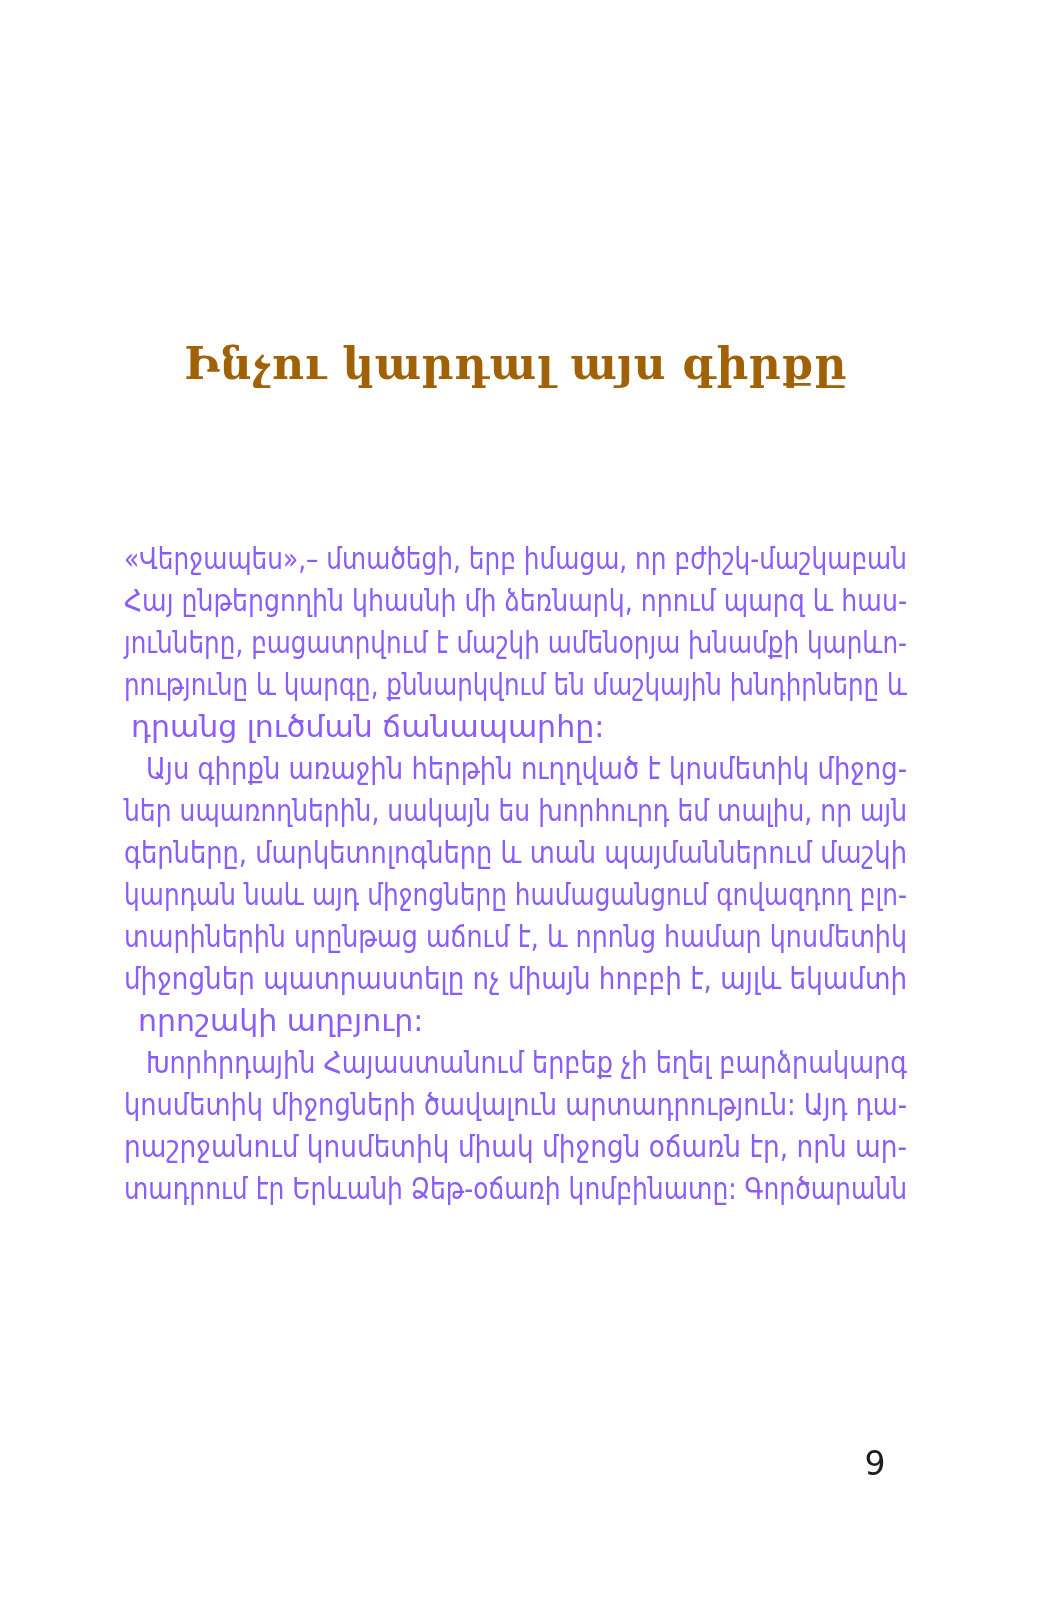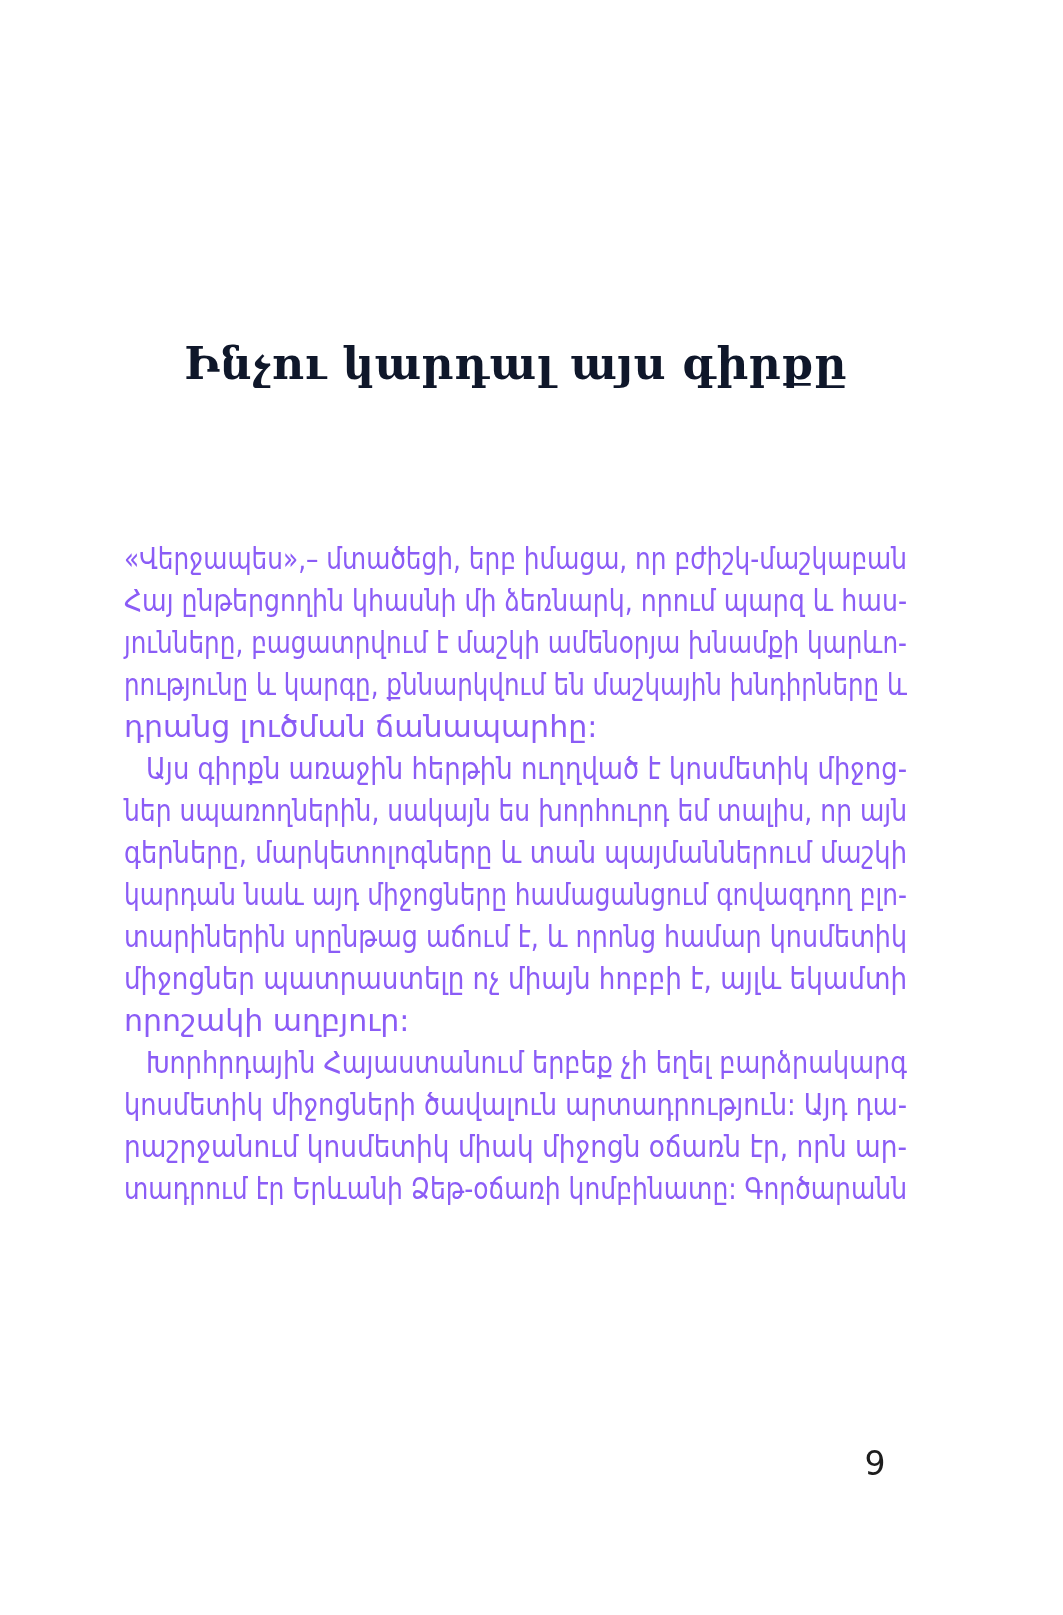--- a/index.html
+++ b/index.html
@@ -15,21 +15,21 @@
   .chapter-title {
     position: absolute;
     left: 124px;
     top: 308px;
     width: 783px;
     text-align: center;
     font-family: "DejaVu Serif", "DejaVu Sans", serif;
     font-weight: bold;
     font-size: 44px;
     line-height: 54px;
-    color: #0f172a;
+    color: #a16207;
     letter-spacing: 0.5px;
   }
   .body-text {
     position: absolute;
     left: 124px;
     top: 538px;
     width: 783px;
     font-size: 30px;
     line-height: 42px;
     color: #8b5cf6;
@@ -60,29 +60,29 @@
 <div class="page">
 
   <h1 class="chapter-title">Ինչու կարդալ այս գիրքը</h1>
 
   <div class="body-text">
 
     <div class="line p-start"><span style="margin-left: 0px; transform: scaleX(0.826958);">«Վերջապես»,– մտածեցի, երբ իմացա, որ բժիշկ-մաշկաբան</span></div>
     <div class="line"><span style="margin-left: 0px; transform: scaleX(0.840805);">Հայ ընթերցողին կհասնի մի ձեռնարկ, որում պարզ և հաս-</span></div>
     <div class="line"><span style="margin-left: 0px; transform: scaleX(0.823723);">յունները, բացատրվում է մաշկի ամենօրյա խնամքի կարևո-</span></div>
     <div class="line"><span style="margin-left: 0px; transform: scaleX(0.820003);">րությունը և կարգը, քննարկվում են մաշկային խնդիրները և</span></div>
-    <div class="line p-end"><span style="margin-left: 0px; transform: scaleX(1);">դրանց լուծման ճանապարհը:</span></div>
+    <div class="line p-end"><span style="margin-left: 7px; transform: scaleX(1);">դրանց լուծման ճանապարհը:</span></div>
 
     <div class="line p-start p-indent"><span style="margin-left: 22px; transform: scaleX(0.863653);">Այս գիրքն առաջին հերթին ուղղված է կոսմետիկ միջոց-</span></div>
     <div class="line"><span style="margin-left: 0px; transform: scaleX(0.834282);">ներ սպառողներին, սակայն ես խորհուրդ եմ տալիս, որ այն</span></div>
     <div class="line"><span style="margin-left: 0px; transform: scaleX(0.858141);">գերները, մարկետոլոգները և տան պայմաններում մաշկի</span></div>
     <div class="line"><span style="margin-left: 0px; transform: scaleX(0.827627);">կարդան նաև այդ միջոցները համացանցում գովազդող բլո-</span></div>
     <div class="line"><span style="margin-left: 0px; transform: scaleX(0.845544);">տարիներին սրընթաց աճում է, և որոնց համար կոսմետիկ</span></div>
     <div class="line"><span style="margin-left: 0px; transform: scaleX(0.873031);">միջոցներ պատրաստելը ոչ միայն հոբբի է, այլև եկամտի</span></div>
-    <div class="line p-end"><span style="margin-left: 0px; transform: scaleX(1);">որոշակի աղբյուր:</span></div>
+    <div class="line p-end"><span style="margin-left: 14px; transform: scaleX(1);">որոշակի աղբյուր:</span></div>
 
     <div class="line p-start p-indent"><span style="margin-left: 22px; transform: scaleX(0.850784);">Խորհրդային Հայաստանում երբեք չի եղել բարձրակարգ</span></div>
     <div class="line"><span style="margin-left: 0px; transform: scaleX(0.856396);">կոսմետիկ միջոցների ծավալուն արտադրություն: Այդ դա-</span></div>
     <div class="line"><span style="margin-left: 0px; transform: scaleX(0.879358);">րաշրջանում կոսմետիկ միակ միջոցն օճառն էր, որն ար-</span></div>
     <div class="line p-end"><span style="margin-left: 0px; transform: scaleX(0.833561);">տադրում էր Երևանի Ձեթ-օճառի կոմբինատը: Գործարանն</span></div>
   </div>
 
   <div class="page-number">9</div>
 
 </div>

